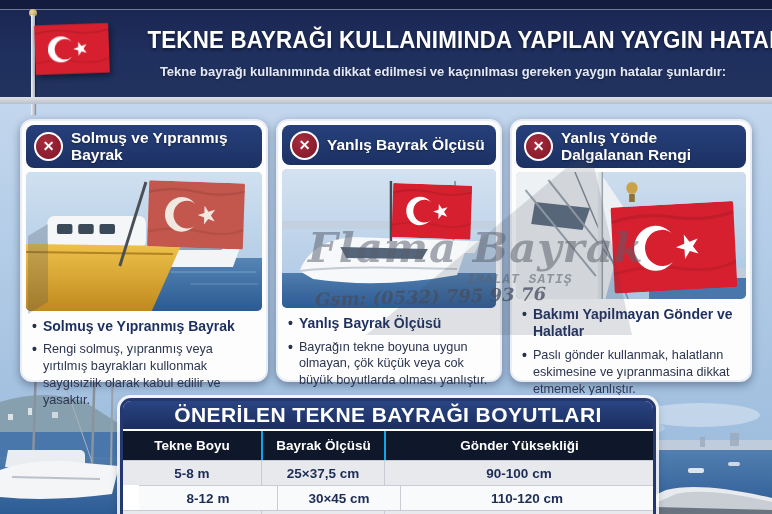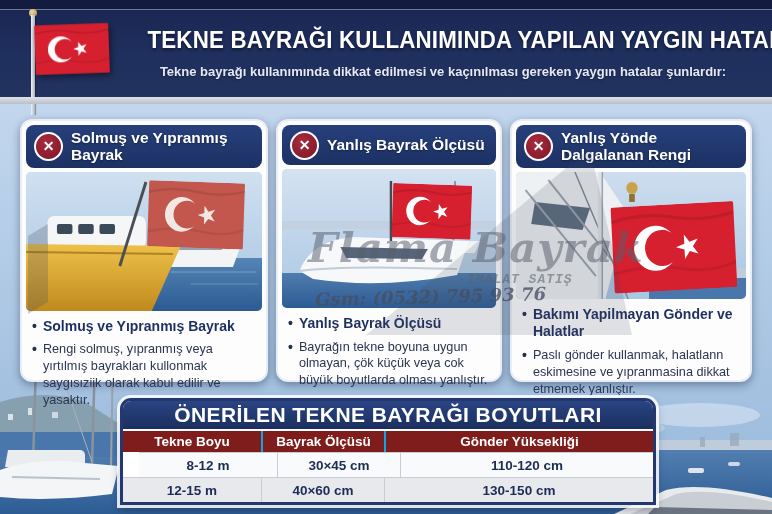--- a/index.html
+++ b/index.html
@@ -80,21 +80,21 @@
     background:#fff;border:3px solid #24386f;border-radius:11px 11px 0 0;
     box-shadow:0 0 0 3px rgba(255,255,255,.85),0 4px 10px rgba(0,0,0,.35);
     overflow:hidden;box-sizing:border-box;
   }
   .t-title{
     background:linear-gradient(180deg,#2a4584,#1b2e5e);color:#fff;
     font-weight:bold;font-size:21px;letter-spacing:.4px;text-align:center;
     height:28px;line-height:28px;border-bottom:2px solid #fff;
   }
   .t-head,.t-row{display:grid;grid-template-columns:138px 123px 1fr;}
-  .t-head{background:#7f1d1d;height:21px;}
+  .t-head{background:#0f172a;height:29px;}
   .t-head .t-cell{
     color:#fff;font-weight:bold;font-size:13.5px;display:flex;align-items:center;justify-content:center;
     border-left:2px solid #0ea5e9;
   }
   .t-head .t-cell:first-child{border-left:none;}
   .t-row{height:24px;border-top:1.5px solid #c9ccd4;}
   .t-row .t-cell{
     color:#1c2c55;font-weight:bold;font-size:13.5px;
     display:flex;align-items:center;justify-content:center;
     border-left:1.5px solid #c9ccd4;
@@ -344,20 +344,25 @@
 
   </section>
 
   <section class="size-table">
     <div class="t-title">ÖNERİLEN TEKNE BAYRAĞI BOYUTLARI</div>
     <div class="t-head">
       <div class="t-cell">Tekne Boyu</div>
       <div class="t-cell">Bayrak Ölçüsü</div>
       <div class="t-cell">Gönder Yüksekliği</div>
     </div>
+    <div class="t-row alt">
+      <div class="t-cell">5-8 m</div>
+      <div class="t-cell">25×37,5 cm</div>
+      <div class="t-cell">90-100 cm</div>
+    </div>
     <div class="t-row lite">
       <div class="t-cell">8-12 m</div>
       <div class="t-cell">30×45 cm</div>
       <div class="t-cell">110-120 cm</div>
     </div>
     <div class="t-row alt">
       <div class="t-cell">12-15 m</div>
       <div class="t-cell">40×60 cm</div>
       <div class="t-cell">130-150 cm</div>
     </div>

